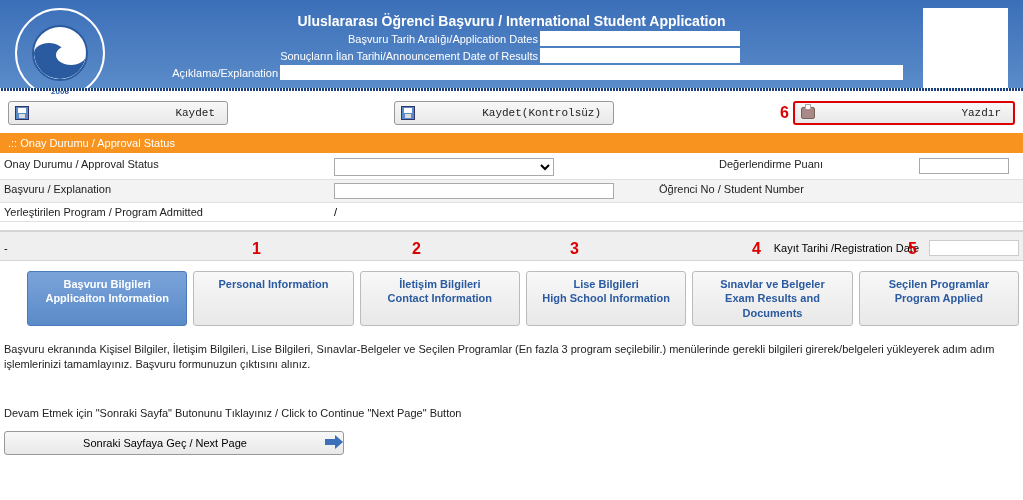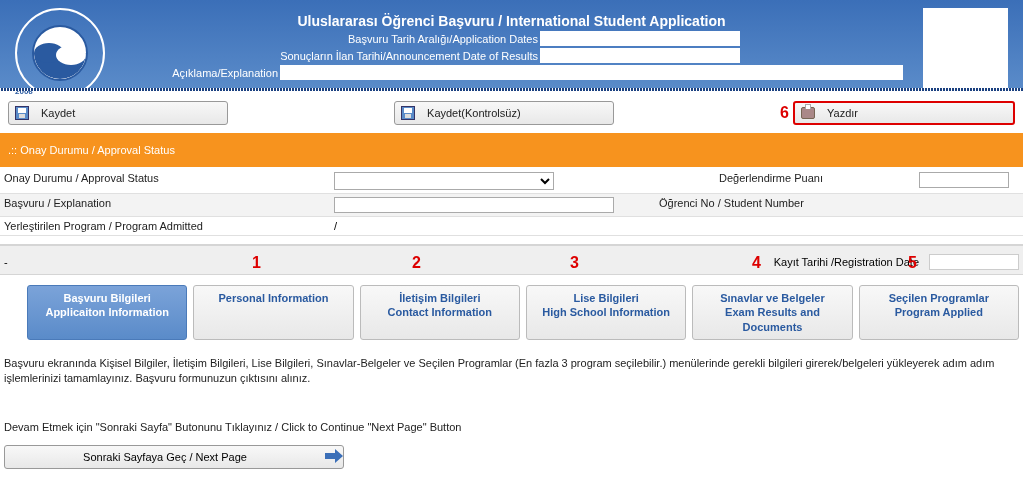--- a/index.html
+++ b/index.html
@@ -7,48 +7,48 @@
     
     
     .header { background: linear-gradient(to bottom, #3b6fb8, #5a8bc9); position: relative; padding: 8px 0; border-bottom: 3px solid #1a4080; }
     .header::after { content: ''; display: block; position: absolute; left: 0; right: 0; bottom: -3px; height: 3px; background: repeating-linear-gradient(to right, #fff 0 1px, #1a4080 1px 3px); }
     .logo { position: absolute; left: 15px; top: 8px; width: 90px; height: 90px; }
     .logo-border { position: absolute; inset: 0; border-radius: 50%; border: 2px solid #fff; }
     .logo-inner { position: absolute; top: 17px; left: 17px; width: 56px; height: 56px; border-radius: 50%; border: 2px solid #2a5aa0; background: #fff; overflow: hidden; }
     .logo-wave { position: absolute; bottom: 0; left: 0; right: 0; height: 50%; background: #2a5aa0; border-radius: 0 0 28px 28px; }
     .logo-wave::before { content: ''; position: absolute; top: -10px; left: 0; width: 30px; height: 20px; background: #2a5aa0; border-radius: 50%; }
     .logo-wave::after { content: ''; position: absolute; top: -8px; right: 0; width: 30px; height: 20px; background: #fff; border-radius: 50%; }
-    .logo-year { position: absolute; bottom: 2px; left: 0; right: 0; text-align: left; font-size: 8px; color: #2a5aa0; font-weight: bold; margin-top: 24px; }
+    .logo-year { position: absolute; bottom: 2px; left: 0; right: 0; text-align: center; font-size: 8px; color: #2a5aa0; font-weight: bold; margin-top: 24px; }
     .header-content { margin-left: 120px; margin-right: 120px; color: #fff; }
     .header-title { font-weight: bold; font-size: 14px; text-align: center; padding-top: 5px; }
     .header-row { display: flex; align-items: center; margin-top: 2px; font-size: 11px; }
     .header-label { text-align: right; flex: 0 0 420px; padding-right: 2px; }
     .header-value { background: #fff; height: 15px; flex: 0 0 200px; }
     .header-row-exp .header-label { flex: 0 0 160px; }
     .header-row-exp .header-value { flex: 1; max-width: 640px; }
     .header-photo { position: absolute; right: 15px; top: 8px; width: 85px; height: 85px; background: #fff; }
     
     
     .toolbar { display: flex; justify-content: space-between; padding: 10px 8px 6px; gap: 10px; align-items: center; }
     .btn-group { display: flex; align-items: center; }
     .btn { display: flex; align-items: center; background: linear-gradient(to bottom, #f8f8f8, #e8e8e8); border: 1px solid #999; border-radius: 3px; height: 24px; padding: 0 4px; cursor: pointer; }
     .btn-icon-box { width: 18px; height: 18px; display: flex; align-items: center; justify-content: center; margin-right: 2px; }
-    .btn-label { flex: 1; text-align: left; font-size: 11px; color: #222; padding: 0 8px; min-width: 180px; }
+    .btn-label { flex: 1; text-align: right; font-size: 11px; color: #222; padding: 0 8px; min-width: 180px; font-family: Liberation Mono, monospace; }
     .btn-wide .btn-label { min-width: 190px; }
     .btn-print { border: 2px solid #d00; }
     .annotation { color: #d00; font-weight: bold; font-size: 16px; margin-right: 4px; }
     
     .save-icon { width: 14px; height: 14px; background: #5a8bc9; border: 1px solid #336; position: relative; }
     .save-icon::before { content: ''; position: absolute; top: 1px; left: 2px; right: 2px; height: 5px; background: #fff; }
     .save-icon::after { content: ''; position: absolute; bottom: 1px; left: 3px; right: 3px; height: 4px; background: #ddd; }
     .print-icon { width: 14px; height: 12px; background: #a88; border: 1px solid #765; position: relative; border-radius: 2px; }
     .print-icon::before { content: ''; position: absolute; top: -4px; left: 3px; right: 3px; height: 4px; background: #fff; border: 1px solid #aaa; border-bottom: none; }
     
     
-    .section-bar { background: #f7931e; color: #fff; font-size: 11px; padding: 11px 8px; margin: 2px 0; }
+    .section-bar { background: #f7931e; color: #fff; font-size: 11px; padding: 4px 8px; margin: 2px 0; }
     
     
     .form-row { display: flex; align-items: flex-start; padding: 3px 4px; font-size: 11px; border-bottom: 1px solid #e0e0e0; }
     .form-row.stripe { background: #f3f3f3; }
     .form-cell-label { width: 330px; color: #222; }
     .form-cell-input { flex: 1; }
     .form-cell-rlabel { width: 200px; text-align: left; color: #222; }
     .form-cell-rinput { width: 100px; }
     .form-select { width: 220px; height: 18px; border: 1px solid #aaa; font-size: 11px; background: #fff; }
     .form-input { width: 200px; height: 16px; border: 1px solid #aaa; font-size: 11px; padding: 0 2px; }

